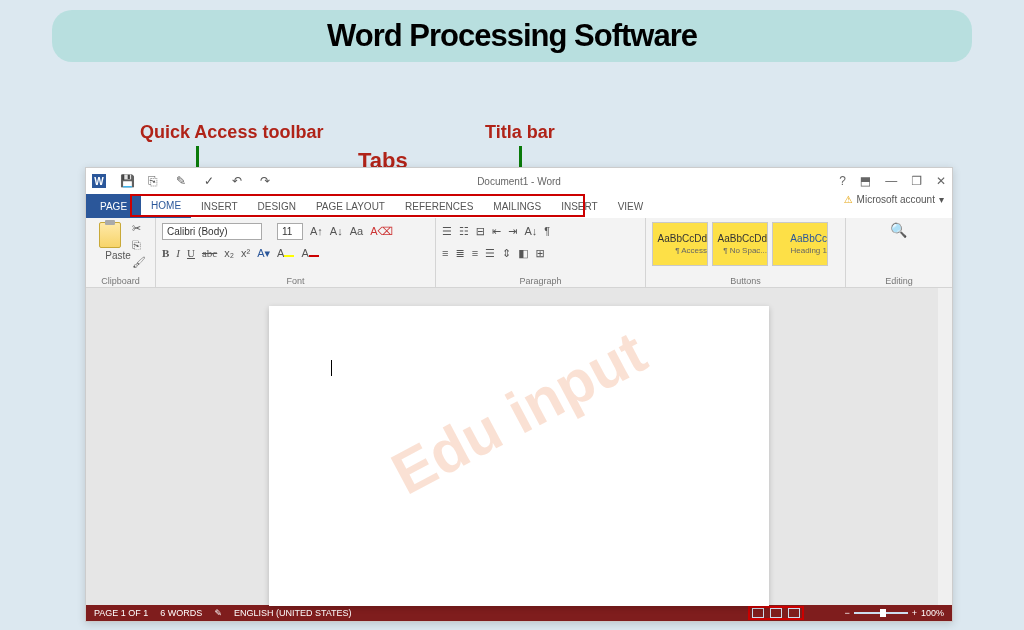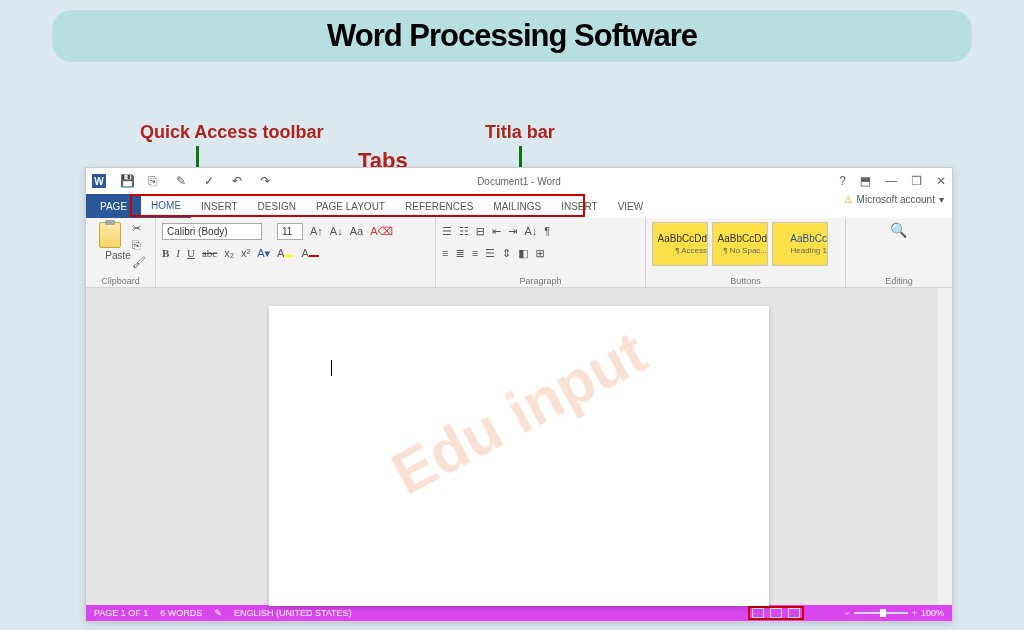--- a/index.html
+++ b/index.html
@@ -173,21 +173,21 @@
     box-shadow: 0 2px 6px rgba(0,0,0,0.2);
     position: relative;
   }
   .cursor {
     position: absolute; left: 62px; top: 54px;
     width: 1px; height: 16px; background: #000;
   }
   
   .status-bar {
     height: 16px;
-    background: #d946ef;
+    background: #7f1d1d;
     color: #fff;
     font-size: 9px;
     display: flex;
     align-items: center;
     padding: 0 8px;
     gap: 12px;
   }
   .status-spacer { flex: 1; }
   .view-btns { display: flex; gap: 6px; align-items: center; border: 2px solid #c00; padding: 0 2px; margin-right: 28px;}
   .view-ico { width: 12px; height: 10px; border: 1px solid #cde; display: inline-block; }
@@ -326,20 +326,21 @@
           <span class="fmt ital">I</span>
           <span class="fmt under">U</span>
           <span class="fmt strike">abc</span>
           <span>x₂</span>
           <span>x²</span>
           <span style="color:#2b579a;">A▾</span>
           <span>A<span class="color-bar" style="background:#ff0;"></span></span>
           <span>A<span class="color-bar" style="background:#c00;"></span></span>
         </div>
       </div>
+      <div class="rg-label">Font</div>
     </div>
 
     <div class="ribbon-group" style="width:210px;">
       <div class="rg-body" style="flex-direction:column; gap:4px; align-items:flex-start;">
         <div class="btn-row">
           <span>☰</span>
           <span>☷</span>
           <span>⊟</span>
           <span>⇤</span>
           <span>⇥</span>

